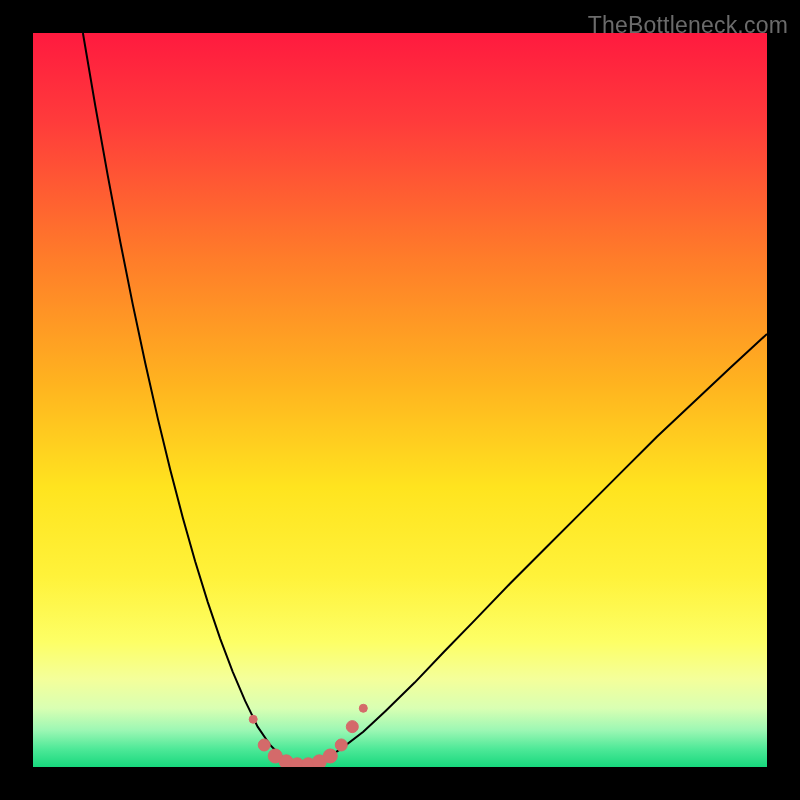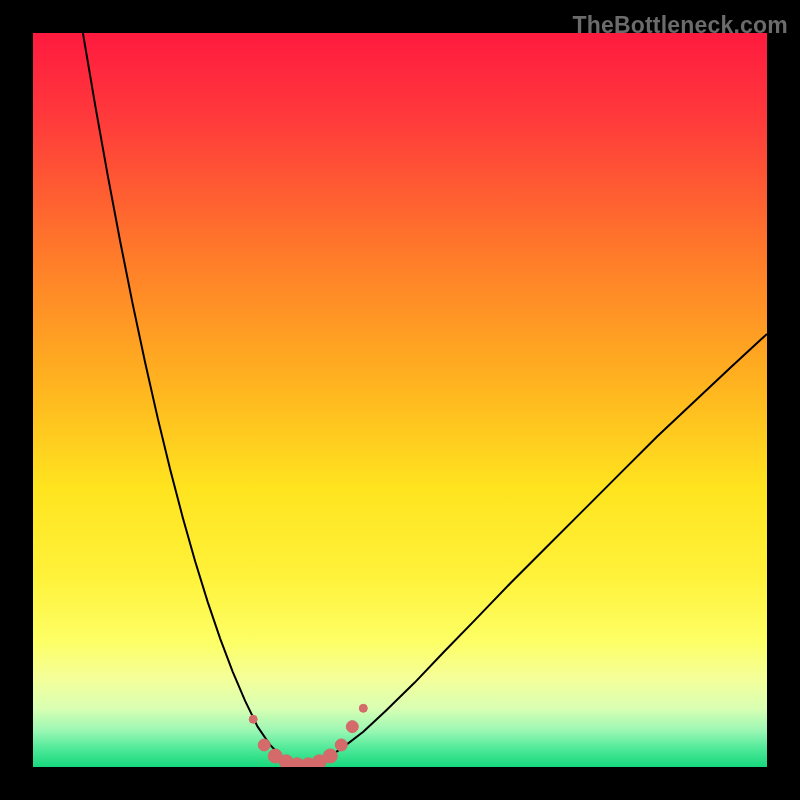--- a/index.html
+++ b/index.html
@@ -30,21 +30,21 @@
   .gradient {
     position: absolute;
     inset: 0;
   }
   .watermark {
     position: absolute;
     top: 12px;
     right: 12px;
     color: #6b6b6b;
     font-size: 23px;
-    font-weight: 700;
+    font-weight: 400;
     letter-spacing: 0.2px;
   }
   svg.curves {
     position: absolute;
     inset: 0;
   }
 </style>
 </head>
 <body>
 

